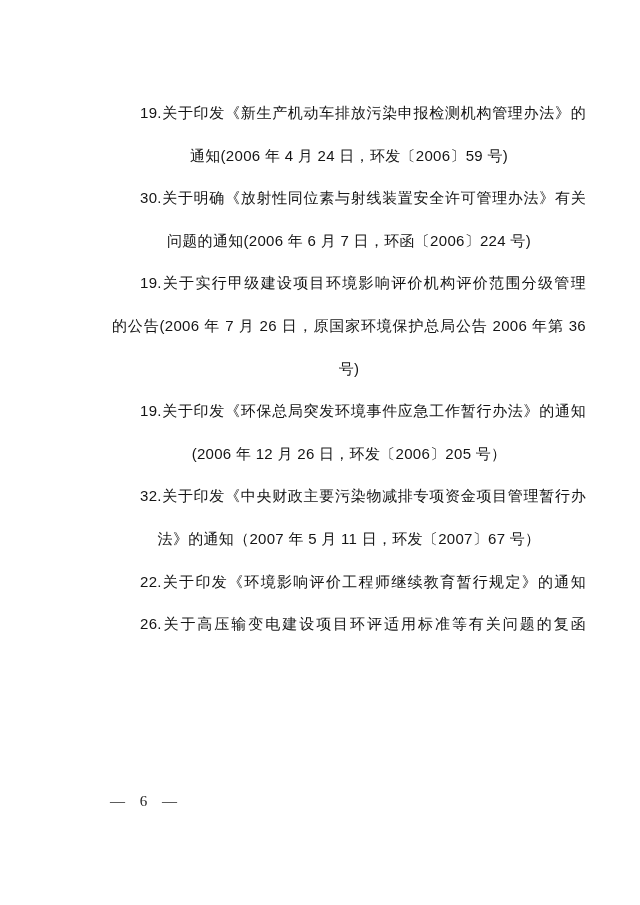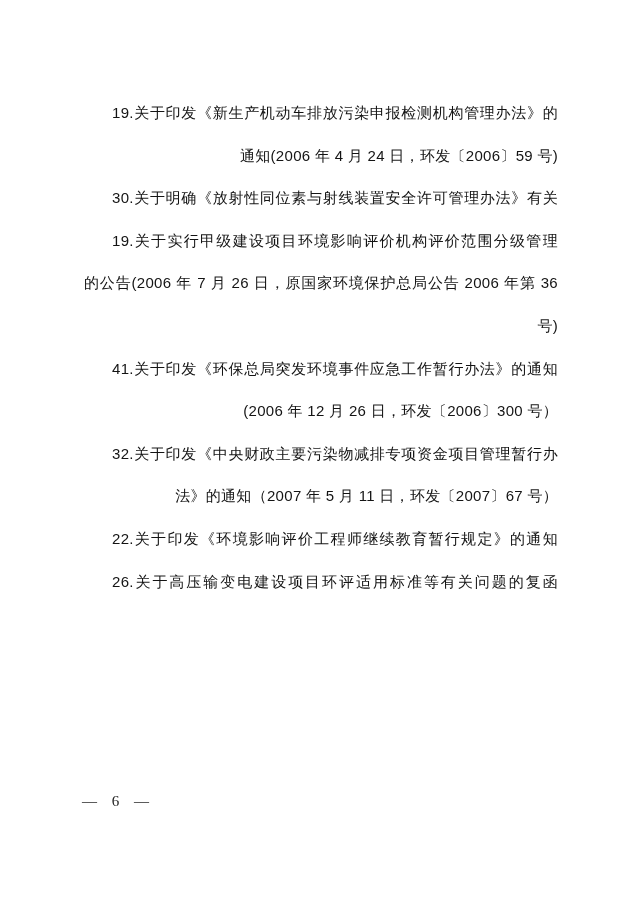--- a/index.html
+++ b/index.html
@@ -12,35 +12,36 @@
     position: relative;
     background: #ffffff;
     font-family: "Liberation Sans", "DejaVu Sans", sans-serif;
     color: #141414;
     overflow: hidden;
   }
   .page {
     position: absolute;
     inset: 0;
     background: #ffffff;
+    margin-left: 28px;
   }
   .text-block {
     position: absolute;
     left: 84px;
     top: 92px;
     width: 474px;
   }
   .line {
     height: 42.6px;
     line-height: 42.6px;
     font-size: 15px;
     letter-spacing: 0.3px;
     overflow: hidden;
     white-space: nowrap;
-    text-align: right;
+    text-align: center;
     color: #141414;
   }
   .line.indent {
     text-indent: 28px;
   }
   .line.fill {
     white-space: normal;
     text-align: justify;
     text-align-last: justify;
   }
@@ -58,25 +59,26 @@
   }
 </style>
 </head>
 <body>
 
 <div class="page">
   <div class="text-block">
       <div class="line indent fill">19.关于印发《新生产机动车排放污染申报检测机构管理办法》的</div>
       <div class="line">通知(2006 年 4 月 24 日，环发〔2006〕59 号)</div>
       <div class="line indent fill">30.关于明确《放射性同位素与射线装置安全许可管理办法》有关</div>
+      <div class="line">问题的通知(2006 年 6 月 7 日，环函〔2006〕224 号)</div>
       <div class="line indent fill">19.关于实行甲级建设项目环境影响评价机构评价范围分级管理</div>
       <div class="line fill">的公告(2006 年 7 月 26 日，原国家环境保护总局公告 2006 年第 36</div>
       <div class="line">号)</div>
-      <div class="line indent fill">41.关于印发《环保总局突发环境事件应急工作暂行办法》的通知</div>
-      <div class="line">(2006 年 12 月 26 日，环发〔2006〕300 号）</div>
+      <div class="line indent fill">19.关于印发《环保总局突发环境事件应急工作暂行办法》的通知</div>
+      <div class="line">(2006 年 12 月 26 日，环发〔2006〕205 号）</div>
       <div class="line indent fill">32.关于印发《中央财政主要污染物减排专项资金项目管理暂行办</div>
       <div class="line">法》的通知（2007 年 5 月 11 日，环发〔2007〕67 号）</div>
       <div class="line indent fill">22.关于印发《环境影响评价工程师继续教育暂行规定》的通知</div>
       <div class="line indent fill">26.关于高压输变电建设项目环评适用标准等有关问题的复函</div>
     </div>
   <div class="footer">
     <span>— 6 —</span>
   </div>
 </div>
 

